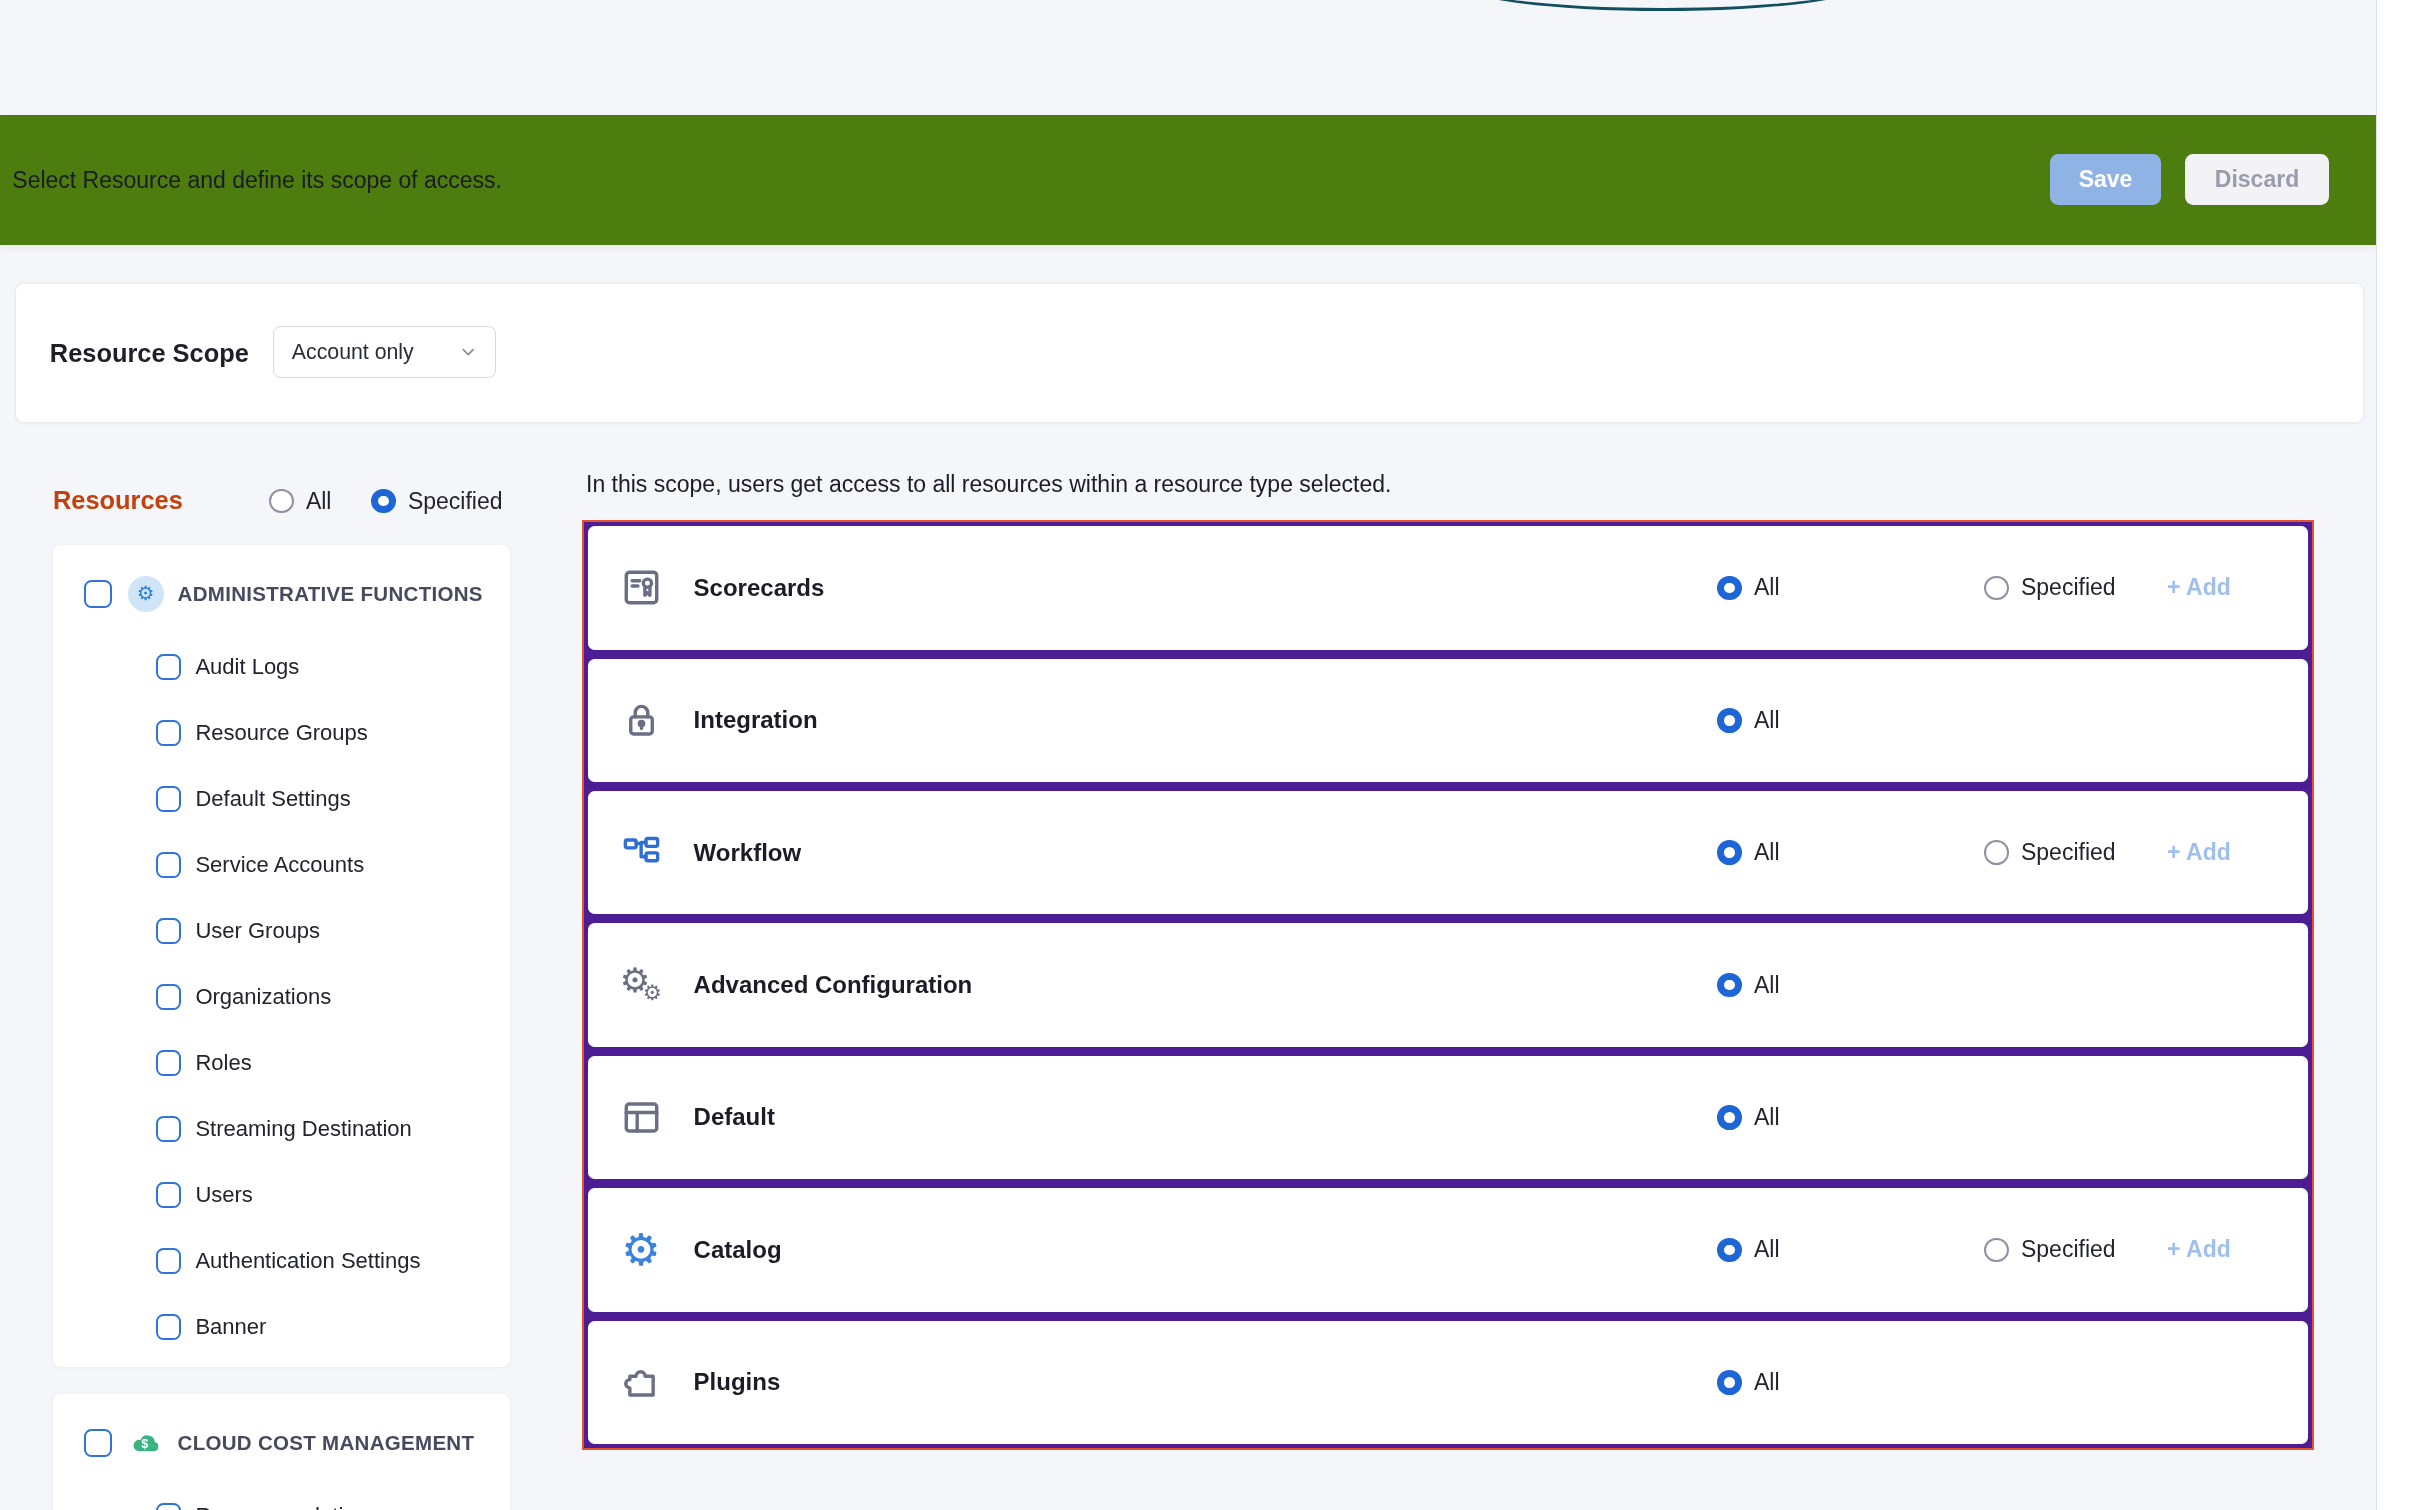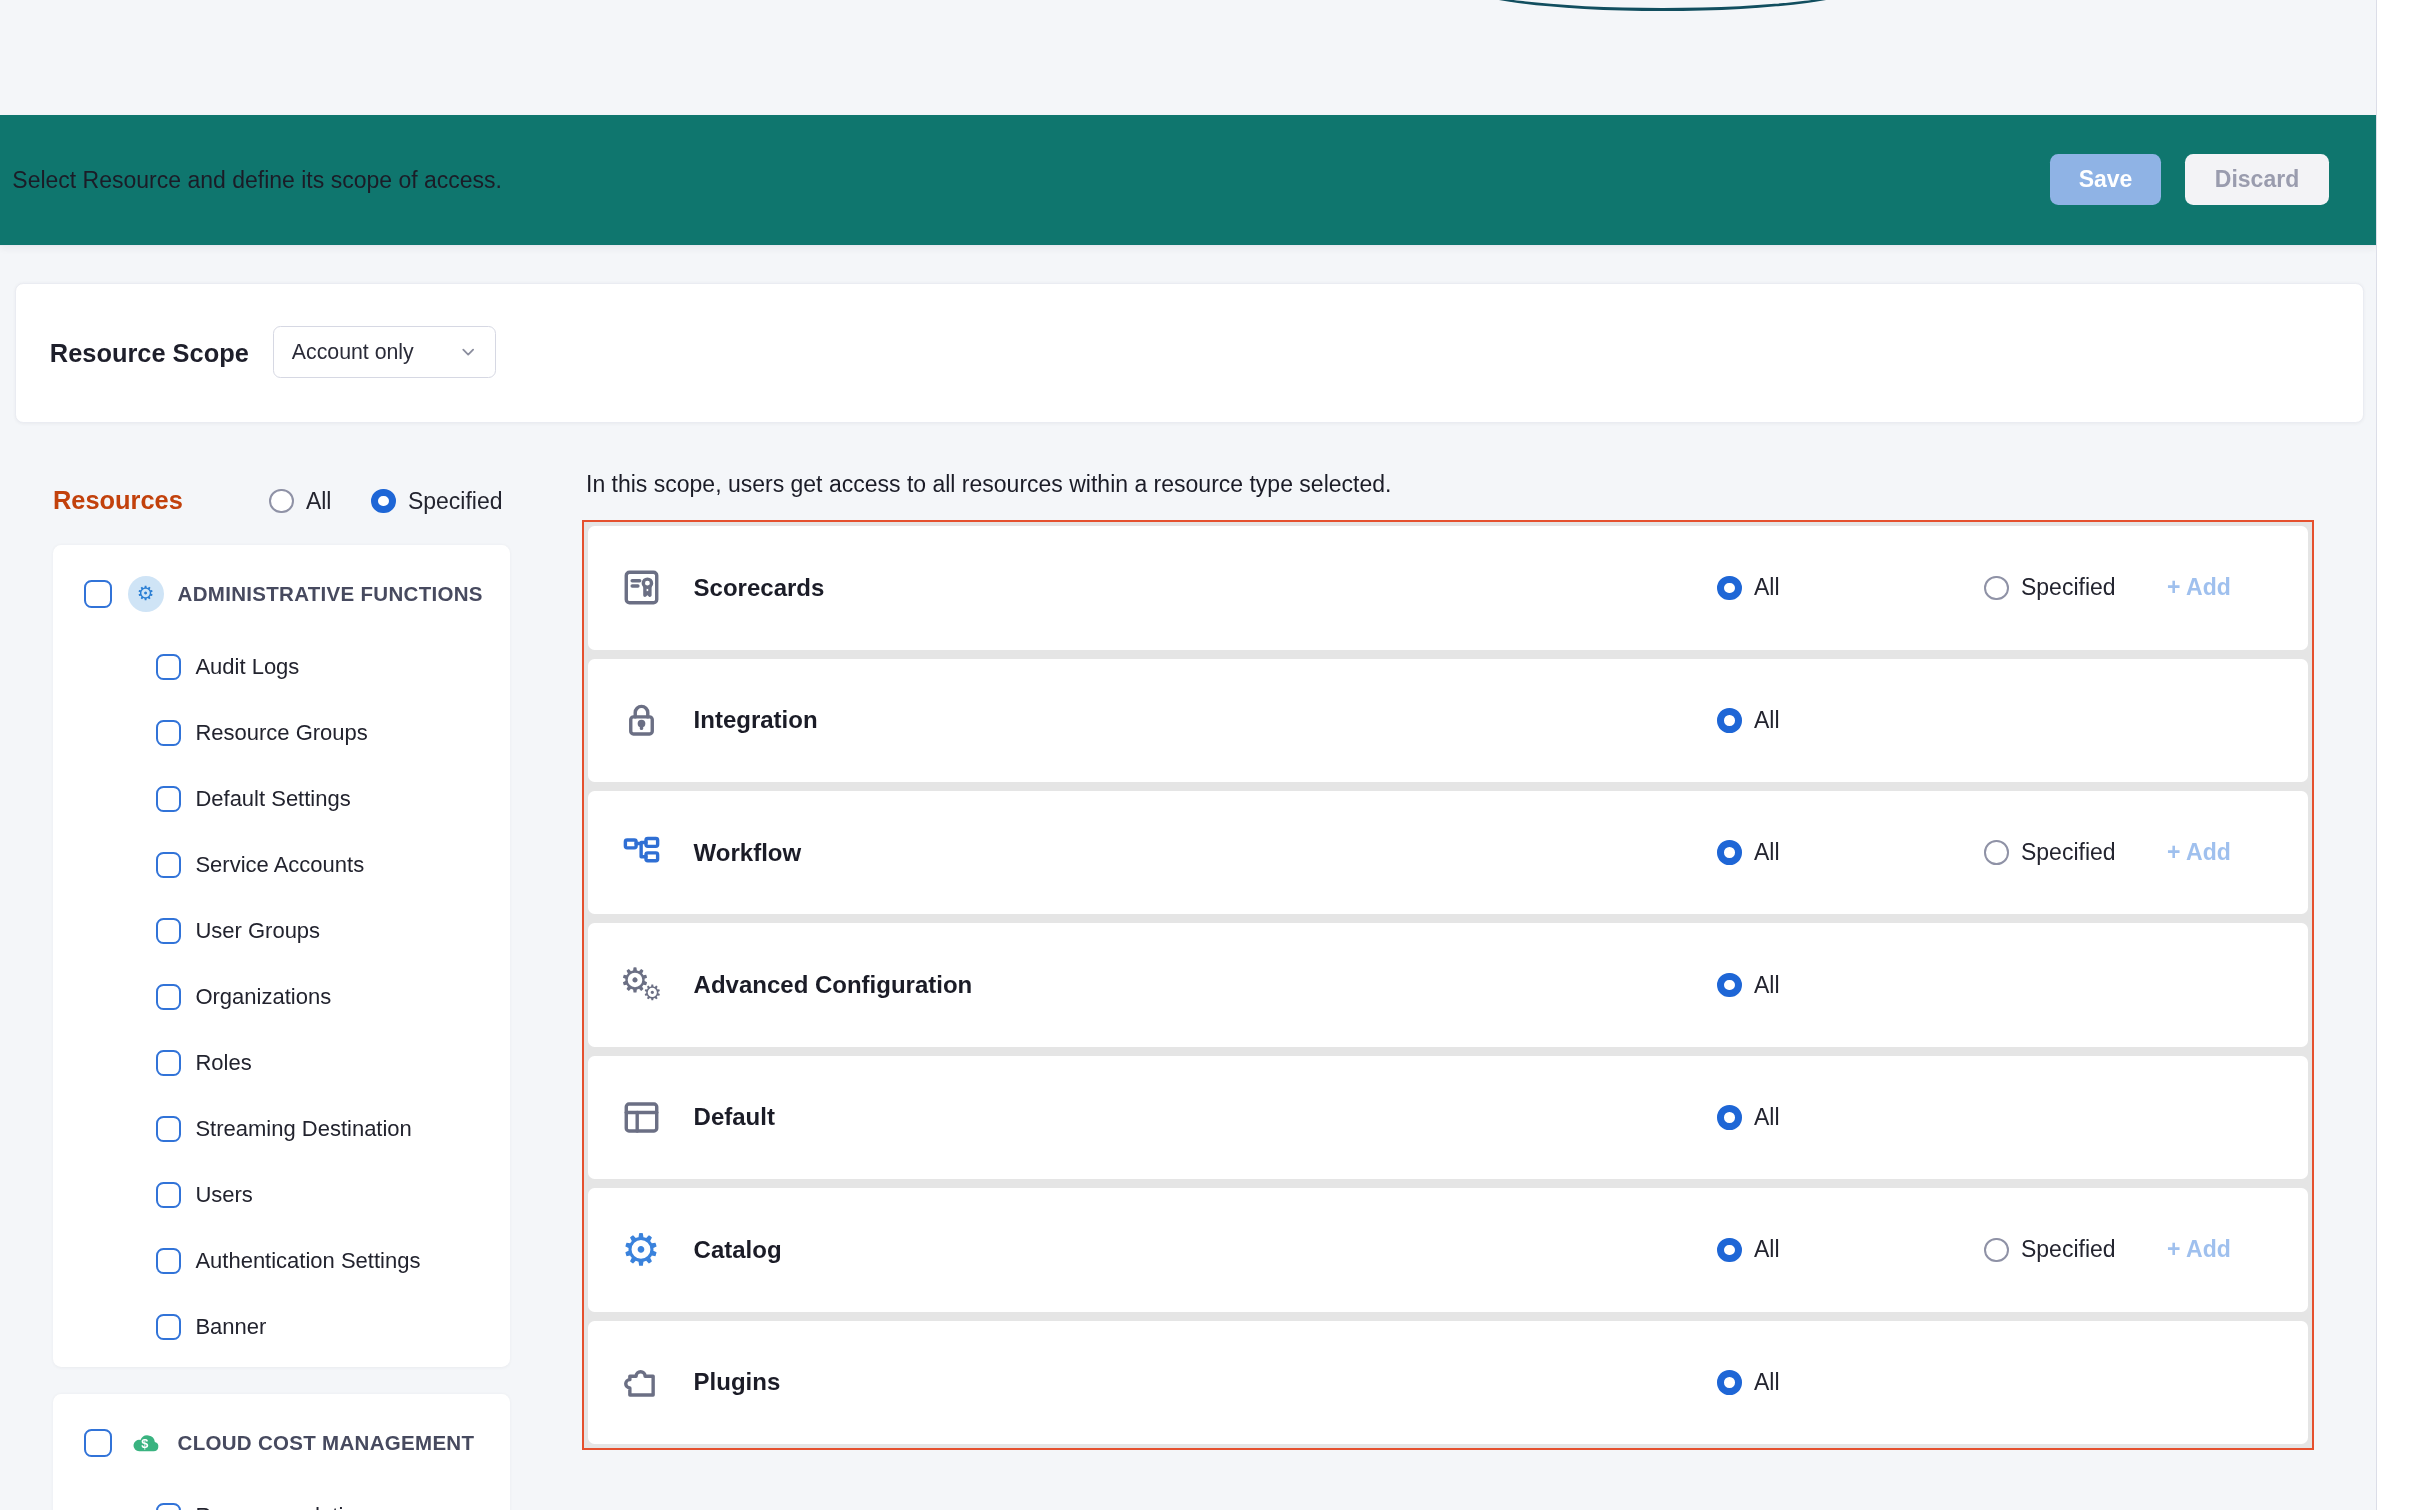--- a/index.html
+++ b/index.html
@@ -12,21 +12,21 @@
               background:linear-gradient(105deg,#eef7fa 0%,#e7f2f8 60%,#ebf5f9 100%);}
   .page-title{position:absolute;left:45px;top:28px;font-size:29px;font-weight:500;color:#1d1e29;}
   .hdr-meta{position:absolute;right:43px;top:33px;display:flex;align-items:center;gap:14.8px;font-size:19.7px;}
   .meta-label{color:#7c7f93;letter-spacing:0.3px;font-weight:500;}
   .meta-value{color:#1e1f2b;font-weight:600;font-size:20.5px;}
   .meta-sep{width:0.8px;height:28px;background:#c2c5d3;}
   .top-arc{position:absolute;left:1458px;top:-44px;width:403px;height:49px;border:3.3px solid transparent;
            border-bottom-color:#114e5f;border-radius:50%;}
 
   
-  .toolbar{position:absolute;left:0;top:115px;width:2376px;height:130px;background:#0f766e;
+  .toolbar{position:absolute;left:0;top:115px;width:2376px;height:130px;background:#4d7c0f;
            border-bottom:0.8px solid #e7e9f0;box-shadow:0 2.5px 6.6px rgba(30,40,60,.05);}
   .toolbar-desc{position:absolute;left:12.3px;top:0;height:130px;display:flex;align-items:center;
                 font-size:23px;color:#1b1c27;}
   .btn{position:absolute;top:39px;height:51px;border-radius:8.2px;font-size:23px;font-weight:700;
        display:flex;align-items:center;justify-content:center;cursor:pointer;border:none;}
   .btn-save{left:2050px;width:111px;background:#8fb3e5;color:#ffffff;}
   .btn-discard{left:2185px;width:144px;background:#f3f3f6;color:#9a9cae;}
 
   
   .scope-card{position:absolute;left:14.8px;top:283px;width:2347px;height:138px;background:#ffffff;
@@ -65,21 +65,21 @@
   .sec-icon .g{font-size:19.7px;color:#2c7fd4;line-height:1;}
   .sec-icon.green{background:transparent;}
   .sec-label{margin-left:14px;font-size:20.5px;font-weight:600;color:#474a5f;letter-spacing:0.3px;}
   .side-items{position:absolute;left:0;top:89px;width:457px;}
   .side-item{height:66px;display:flex;align-items:center;padding-left:103px;box-sizing:border-box;}
   .side-item .lbl{margin-left:14px;font-size:22px;color:#22232e;}
 
   
   .intro{position:absolute;left:586px;top:471px;font-size:23px;color:#1b1c27;}
   .red-rect{position:absolute;left:582px;top:520px;width:1732px;height:930px;box-sizing:border-box;
-            border:2.5px solid #e5502e;background:#e5e5e5;padding:4.1px;display:flex;flex-direction:column;gap:9px;}
+            border:2.5px solid #e5502e;background:#4c1d95;padding:4.1px;display:flex;flex-direction:column;gap:9px;}
   .rrow{position:relative;flex:1;background:#ffffff;border-radius:6.6px;display:flex;align-items:center;
         padding-left:30px;box-sizing:border-box;}
   .ricon{width:46px;height:46px;display:flex;align-items:center;justify-content:center;flex:0 0 auto;}
   .rlabel{margin-left:29.5px;font-size:24px;font-weight:600;color:#1b1c27;}
   .opt-all{position:absolute;left:1129px;}
   .opt-spec{position:absolute;left:1396px;}
   .opt-add{position:absolute;left:1579px;font-size:23px;font-weight:700;color:#9fc0ee;cursor:pointer;}
   .gear-blue{color:#3a82dc;font-size:44px;line-height:1;}
   .adv{position:relative;width:46px;height:46px;}
   .adv .g1{position:absolute;left:1.6px;top:-1.6px;font-size:34px;color:#6b6f84;}

